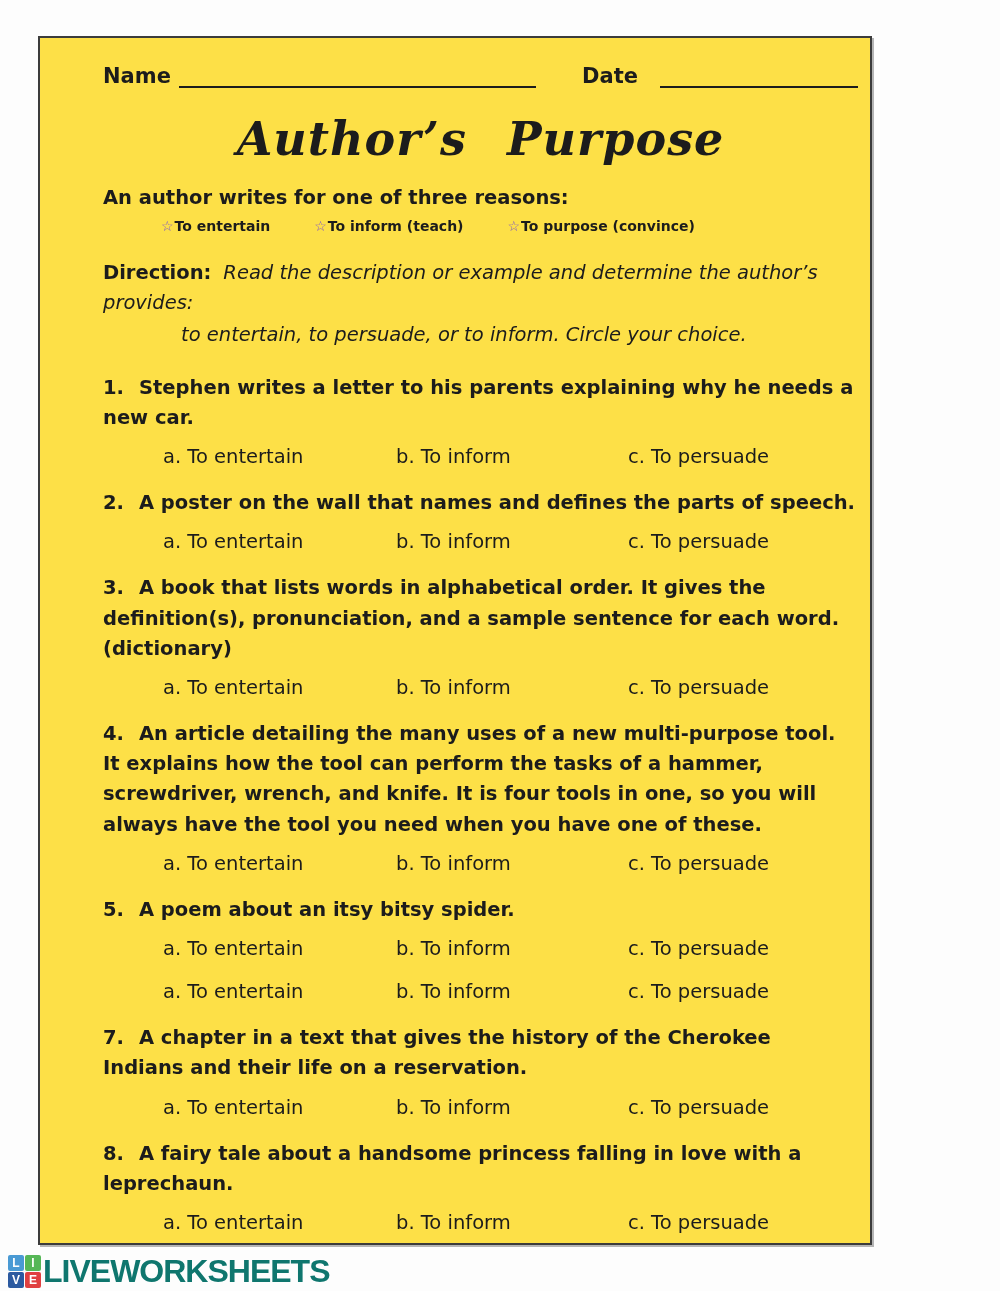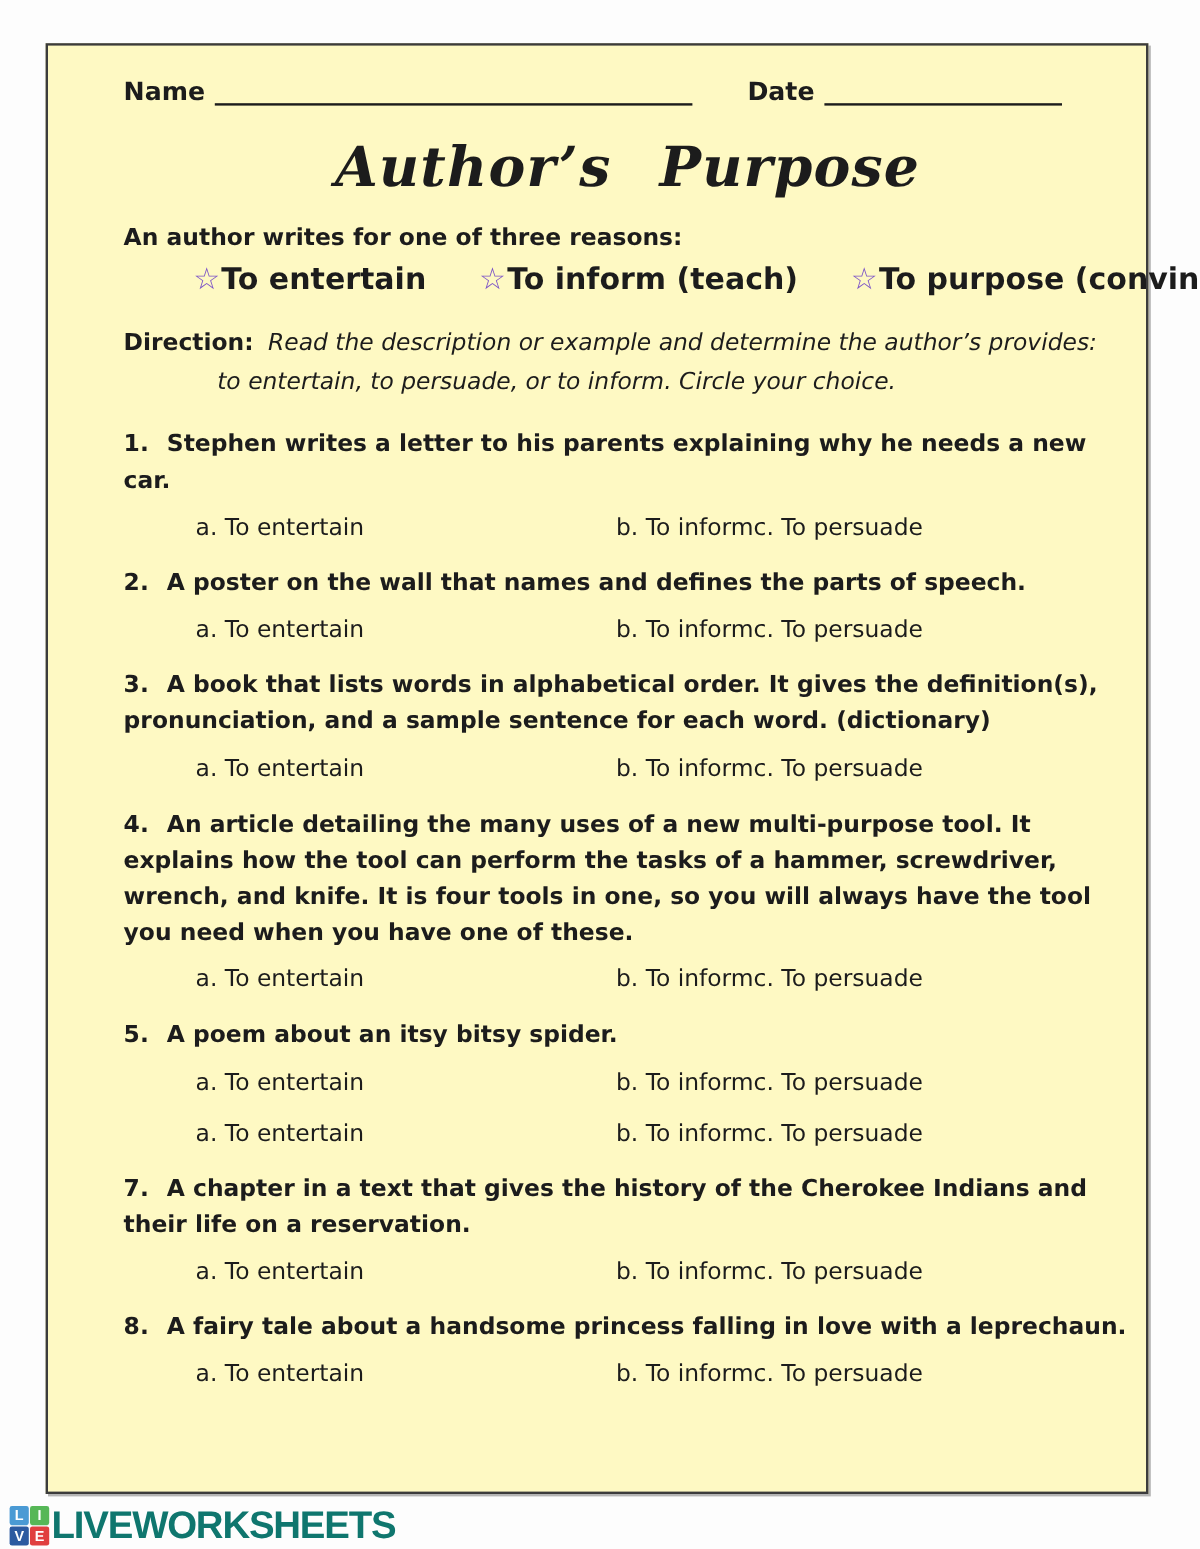--- a/index.html
+++ b/index.html
@@ -7,63 +7,63 @@
   body {
     width: 1000px; height: 1291px;
     background: #fdfdfd;
     position: relative;
     font-family: "DejaVu Sans", sans-serif;
     color: #1c1c1c;
     overflow: hidden;
   }
   .sheet {
     position: absolute; left: 38px; top: 36px;
-    width: 919px; height: 1209px;
+    width: 834px; height: 1209px;
     border: 2px solid #3c3c3c;
     box-shadow: 2px 2px 0 rgba(110,110,110,.5);
-    background: #fef9c3;
+    background: #fde047;
     padding: 24px 12px 0 63px;
   }
   
   .nameline { display: flex; align-items: flex-end; font-weight: 700; font-size: 21px; }
   .blank { border-bottom: 2px solid #1c1c1c; height: 26px; display: inline-block; }
   .blank-name { width: 398px; margin-left: 8px; }
-  .date-group { margin-left: 46px; display: flex; align-items: flex-end; }
+  .date-group { margin-left: 46px; display: flex; align-items: flex-end; gap: 14px; }
   .blank-date { width: 198px; margin-left: 8px; }
 
   
   .title {
     text-align: center;
     font-family: "DejaVu Serif", serif;
     font-style: italic; font-weight: 700;
     font-size: 46px;
     margin: 24px 0 0;
     word-spacing: .5em;
     letter-spacing: 1px;
   }
 
   
   .intro { font-weight: 700; font-size: 19.5px; margin: 20px 0 0; }
-  .reasons { display: flex; margin: 9px 0 0 58px; gap: 44px; font-weight: 700; font-size: 25px; }
+  .reasons { display: flex; margin: 9px 0 0 58px; gap: 44px; font-weight: 700; font-size: 14px; }
   .reason-item { white-space: nowrap; }
   .star { color: #7d55c7; margin-right: 1px; font-weight: 400; }
 
   
   .direction { margin: 24px 0 0; font-size: 19.5px; line-height: 1.55; }
   .direction-label { font-weight: 700; }
   .direction-line1 { font-style: italic; margin-left: 12px; }
   .direction-line2 { font-style: italic; margin: 2px 0 0 78px; }
 
   
   .questions { margin-top: 22px; }
   .q-text { font-weight: 700; font-size: 19.5px; line-height: 1.55; margin: 0 0 12px; }
   .q-num { margin-right: 15px; }
   .options { display: flex; margin: 0 0 20px 60px; font-size: 19.5px; }
   .opt-a { width: 233px; }
-  .opt-b { width: 232px; text-align: right; }
+  .opt-b { width: 232px; }
   .opt-c { flex: 1; }
 
   
   .footer { text-align: center; margin-top: 16px; font-size: 27px; }
   .footer a { color: #2424c4; text-decoration: none; font-family: "DejaVu Sans", sans-serif; }
 
   
   .branding { position: absolute; left: 8px; top: 1253px; display: flex; align-items: center; }
   .logo-grid {
     display: grid;

